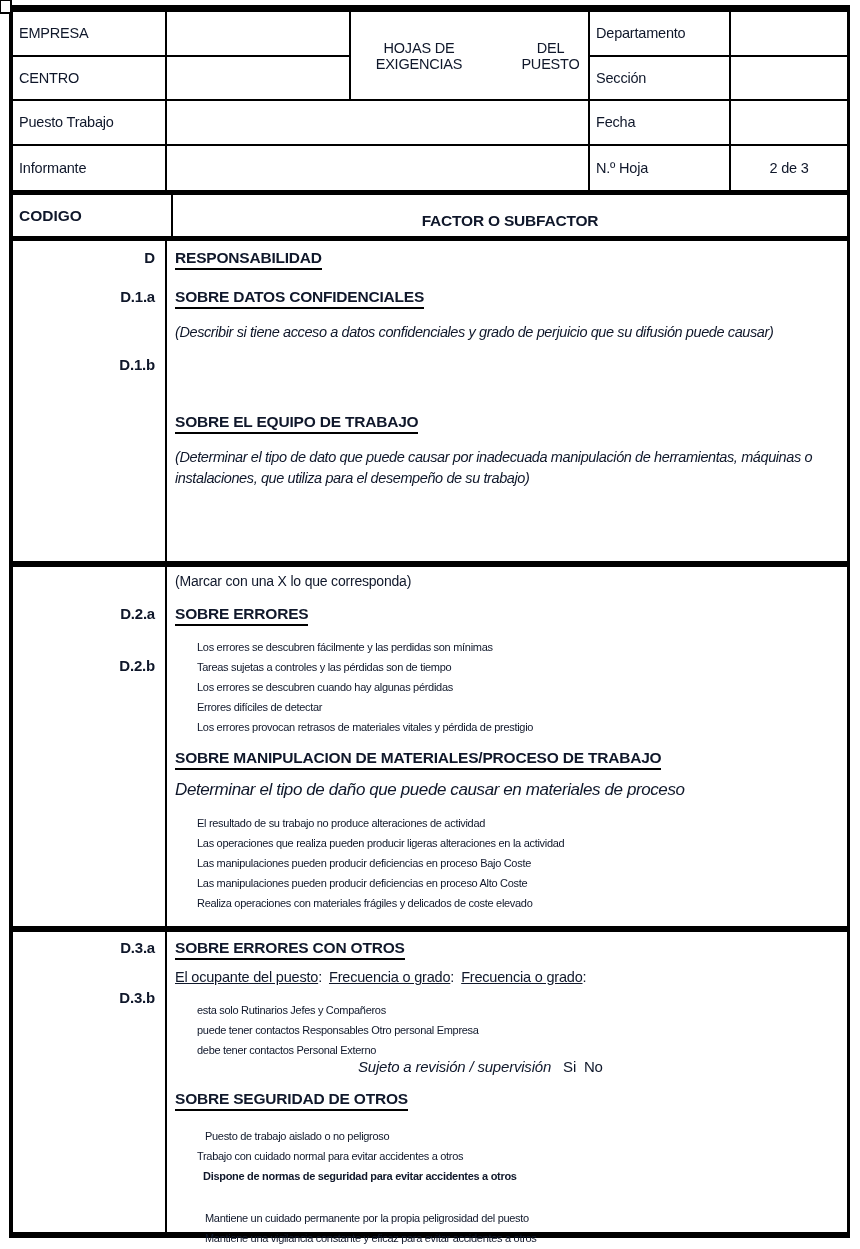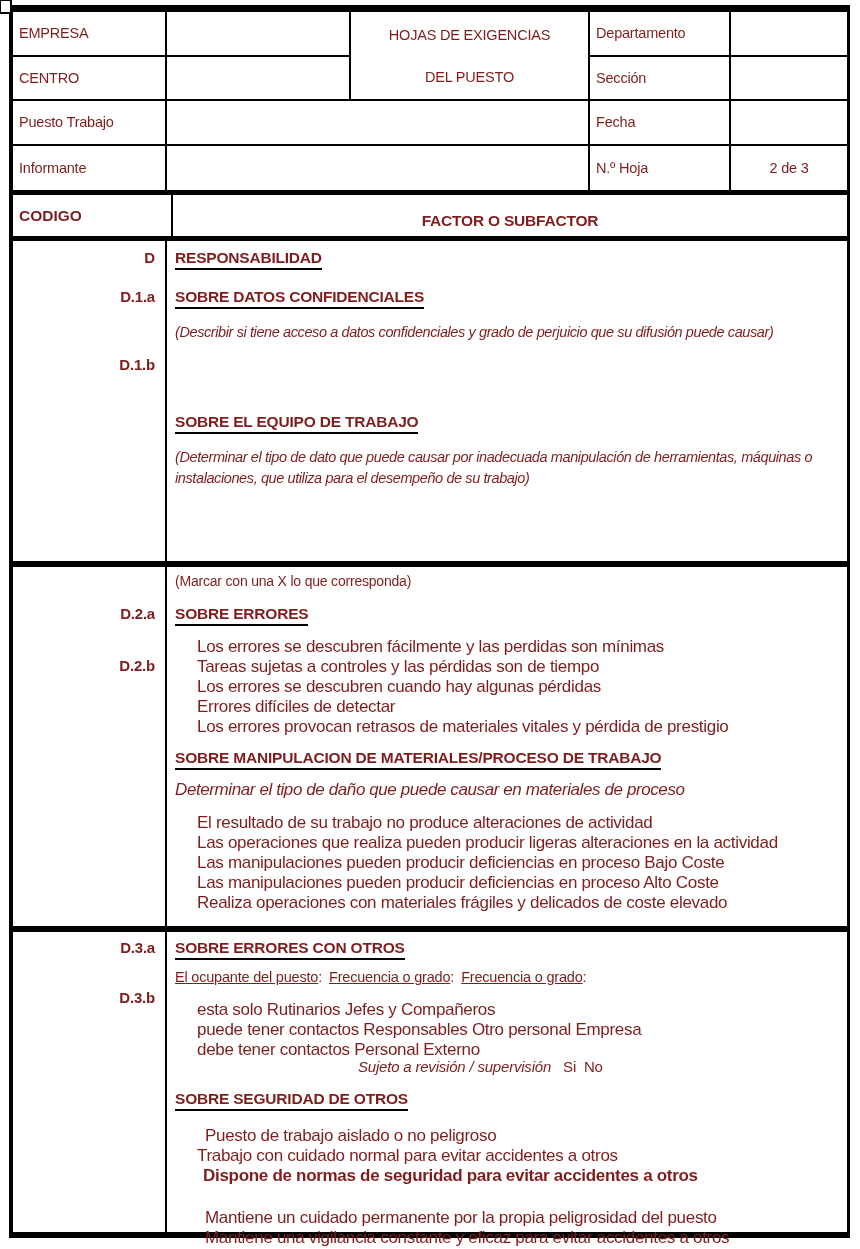--- a/index.html
+++ b/index.html
@@ -1,30 +1,30 @@
 <!DOCTYPE html>
 <html><head>
 <meta charset="utf-8">
 <style>
   html,body{margin:0;padding:0;background:#fff;}
   .page{position:relative;width:860px;height:1249px;background:#fff;overflow:hidden;
-        font-family:"Liberation Sans","DejaVu Sans",sans-serif;color:#7f1d1d;}
+        font-family:"Liberation Sans","DejaVu Sans",sans-serif;color:#0f172a;}
   .corner{position:absolute;left:0;top:0;width:12px;height:14px;background:#fff;
           border:1px solid #000;border-right-width:2px;border-bottom-width:2px;
           box-sizing:border-box;z-index:3;}
   .sheet{position:absolute;left:9px;top:5px;width:841px;height:1233px;box-sizing:border-box;
          border-top:7px solid #000;border-left:4px solid #000;border-right:3px solid #000;
          border-bottom:6px solid #000;background:#fff;}
   
   .hdr{display:grid;grid-template-columns:154px 184px 239px 141px 116px;grid-auto-rows:44.5px;}
   .hc{display:flex;align-items:center;padding-left:6px;font-size:14.5px;box-sizing:border-box;
       letter-spacing:-0.2px;}
   .br{border-right:2px solid #000;}
   .bb{border-bottom:2px solid #000;}
-  .title-cell{grid-column:3;grid-row:1/3;display:flex;flex-direction:column;align-items:center;
+  .title-cell{grid-column:3;grid-row:1/3;display:flex;flex-direction:row;align-items:center;
               justify-content:center;gap:26px;padding-left:0;text-align:center;}
   .span23{grid-column:2/4;}
   .center{justify-content:center;padding-left:0;}
   
   .bar5{height:5px;background:#000;}
   .bar6{height:6px;background:#000;}
   
   .codrow{display:flex;height:41px;}
   .codrow .c1{width:152px;border-right:2px solid #000;display:flex;align-items:center;
               padding-left:6px;font-weight:bold;font-size:15.5px;box-sizing:content-box;}
@@ -34,21 +34,21 @@
   .sec{position:relative;}
   .sec::before{content:"";position:absolute;left:152px;top:0;bottom:0;width:2px;background:#000;}
   .s1{height:320px;} .s2{height:359px;} .s3{height:300px;}
   .code{position:absolute;left:0;width:142px;text-align:right;font-weight:bold;font-size:15px;
         letter-spacing:-0.2px;}
   .h{position:absolute;left:162px;font-weight:bold;font-size:15.5px;letter-spacing:-0.2px;
      border-bottom:2px solid #000;padding-bottom:1px;white-space:nowrap;}
   .p{position:absolute;left:162px;font-style:italic;font-size:14.5px;line-height:21px;
      letter-spacing:-0.4px;}
   .marcar{position:absolute;left:162px;font-size:14px;letter-spacing:-0.2px;}
-  .list{position:absolute;left:184px;font-size:17px;line-height:20px;letter-spacing:-0.3px;}
+  .list{position:absolute;left:184px;font-size:11px;line-height:20px;letter-spacing:-0.3px;}
   .itbig{position:absolute;left:162px;font-style:italic;font-size:17px;letter-spacing:-0.4px;}
   .ocupante{position:absolute;left:162px;font-size:14.5px;letter-spacing:-0.2px;}
   .ocupante .u{text-decoration:underline;}
   .ocupante .colon{margin-right:7px;}
   .sujeto{position:absolute;left:345px;font-size:15px;letter-spacing:-0.2px;}
   .sujeto .it{font-style:italic;}
   .sujeto .plain{margin-left:12px;word-spacing:4px;}
   .seg-list div:nth-child(1){padding-left:8px;}
   .seg-list div:nth-child(3){padding-left:6px;font-weight:bold;}
   .seg-list div:nth-child(4){padding-left:8px;margin-top:22px;}

